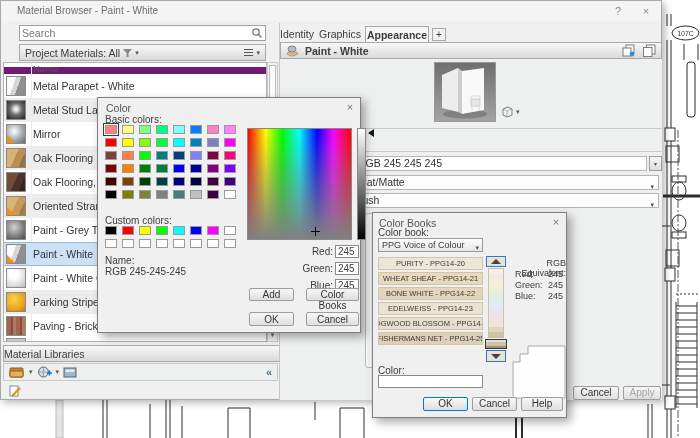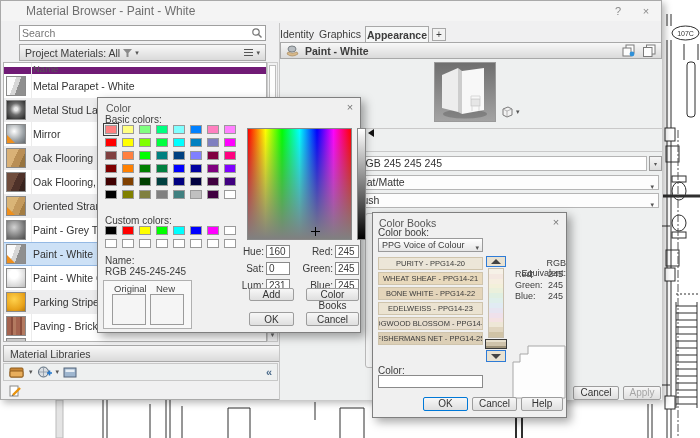--- a/index.html
+++ b/index.html
@@ -6,21 +6,21 @@
   body { font-family: "Liberation Sans", sans-serif; }
   #root { position: relative; width: 700px; height: 438px; overflow: hidden; background: #fff; }
 
   
   #cad-bg { position: absolute; left: 0; top: 0; z-index: 0; }
 
   
   .main-dialog { position: absolute; left: 0; top: 0; width: 662px; height: 400px; background: #f0f0f1;
     border: 1px solid #a9a9a9; box-shadow: 3px 3px 7px rgba(0,0,0,.28); z-index: 10; font-size: 10.5px; color: #3c3c3c; }
   .titlebar { position: absolute; left: 0; top: 0; width: 100%; height: 20px; background: #f4f4f4;
-    line-height: 20px; padding-left: 25px; color: #6e6e6e; font-size: 12px; }
+    line-height: 20px; padding-left: 16px; color: #6e6e6e; font-size: 10px; }
   .win-btn { position: absolute; top: 2px; width: 18px; height: 16px; text-align: center; color: #8a8a8a; font-size: 11px; line-height: 16px; }
   .win-help { left: 608px; } .win-close { left: 636px; }
 
   .search-box { position: absolute; left: 18px; top: 24px; width: 247px; height: 16px; background: #fff; border: 1px solid #9f9f9f; }
   .search-box input { position: absolute; left: 2px; top: 0; width: 225px; height: 14px; border: none; outline: none; font-size: 10.5px; font-family: inherit; color: #444; background: transparent; }
   .search-icon { position: absolute; right: 2px; top: 1px; }
 
   .bar-gradient { background: linear-gradient(#f8f8f8, #dadada); border: 1px solid #a8a8a8; }
   .proj-header { position: absolute; left: 18px; top: 43px; width: 247px; height: 17px; display: flex; align-items: center; padding: 0 5px; gap: 3px; }
   .proj-header .spacer { flex: 1; }
@@ -46,21 +46,21 @@
   .th-paint-grey { background: radial-gradient(circle at 40% 35%, #d2d2d2, #757575 65%, #4a4a4a); }
   .th-paint-glossy { background: radial-gradient(circle at 38% 30%, #ffffff 25%, #dedede 65%, #bdbdbd); }
   .th-parking { background: radial-gradient(circle at 40% 35%, #ffd24d, #e8a21a 65%, #b97a0c); }
   .th-paving { background: repeating-linear-gradient(90deg, #a4634f 0 4px, #8a4d3c 4px 6px, #b37a60 6px 9px); }
   .mat-partial { position: absolute; left: 2px; top: 275px; width: 20px; height: 4px; background: #c9c9c9; border: 1px solid #8a8a8a; }
 
   .mat-scrollbar { position: absolute; left: 266px; top: 61px; width: 11px; height: 280px; background: #f1f1f2; border: 1px solid #cccccc; }
   .mat-scroll-thumb { position: absolute; left: 1px; top: 2px; width: 7px; height: 72px; background: #fdfdfd; border: 1px solid #bdbdbd; }
   .mat-scroll-down { position: absolute; left: 0px; bottom: 0px; width: 9px; height: 11px; font-size: 6px; color: #666; text-align: center; line-height: 11px; }
 
-  .lib-bar { position: absolute; left: 2px; top: 344px; width: 314px; height: 17px; display: flex; align-items: center; padding: 0 6px; }
+  .lib-bar { position: absolute; left: 2px; top: 344px; width: 314px; height: 17px; display: flex; align-items: center; padding: 0 0; }
   .lib-bar .spacer, .lib-toolbar .spacer { flex: 1; }
   .chevrons-up { display: inline-block; transform: rotate(90deg); font-size: 11px; color: #4a6a8a; font-weight: bold; }
   .chevrons-left { font-size: 11px; color: #4a6a8a; font-weight: bold; }
   .lib-toolbar { position: absolute; left: 2px; top: 362px; width: 275px; height: 18px; background: #eef0f0; border: 1px solid #c8c8c8; display: flex; align-items: center; gap: 4px; padding: 0 5px; }
   .edit-doc { position: absolute; left: 8px; top: 384px; }
 
   .panel-divider { position: absolute; left: 278px; top: 22px; width: 1px; height: 377px; background: #c6c6c6; }
   .right-panel-bg { position: absolute; left: 279px; top: 41px; width: 382px; height: 358px; background: #eef0f0; }
 
   .tab { position: absolute; top: 25px; height: 16px; text-align: center; line-height: 16px; font-size: 10.5px; color: #3c3c3c; }
@@ -456,47 +456,27 @@
         <div class="swatch" style="background: rgb(255, 255, 255);"></div>
         <div class="swatch" style="background: rgb(255, 255, 255);"></div>
         <div class="swatch" style="background: rgb(255, 255, 255);"></div>
         <div class="swatch" style="background: rgb(255, 255, 255);"></div>
         <div class="swatch" style="background: rgb(255, 255, 255);"></div>
       </div>
 
     <div class="cd-label" style="left:7px; top:157px;">Name:</div>
     <div class="cd-label" style="left:7px; top:168px;">RGB 245-245-245</div>
 
-    <div class="orig-new-box">
-      <span class="on-label" style="left:10px;">Original</span>
-      <span class="on-label" style="left:52px;">New</span>
-      <div class="on-swatch" style="left:8px;"></div>
-      <div class="on-swatch" style="left:46px;"></div>
-    </div>
 
     <div class="hue-field">
       <div class="hue-cross"></div>
     </div>
     <div class="lum-slider"></div>
     <div class="lum-arrow"></div>
 
-    <div class="num-fields" id="hsl-fields">
-        <div class="num-row">
-          <span class="num-label">Hue:</span>
-          <div class="num-input">160</div>
-        </div>
-        <div class="num-row">
-          <span class="num-label">Sat:</span>
-          <div class="num-input">0</div>
-        </div>
-        <div class="num-row">
-          <span class="num-label">Lum:</span>
-          <div class="num-input">231</div>
-        </div>
-      </div>
     <div class="num-fields" id="rgb-fields">
         <div class="num-row">
           <span class="num-label">Red:</span>
           <div class="num-input">245</div>
         </div>
         <div class="num-row">
           <span class="num-label">Green:</span>
           <div class="num-input">245</div>
         </div>
         <div class="num-row">

